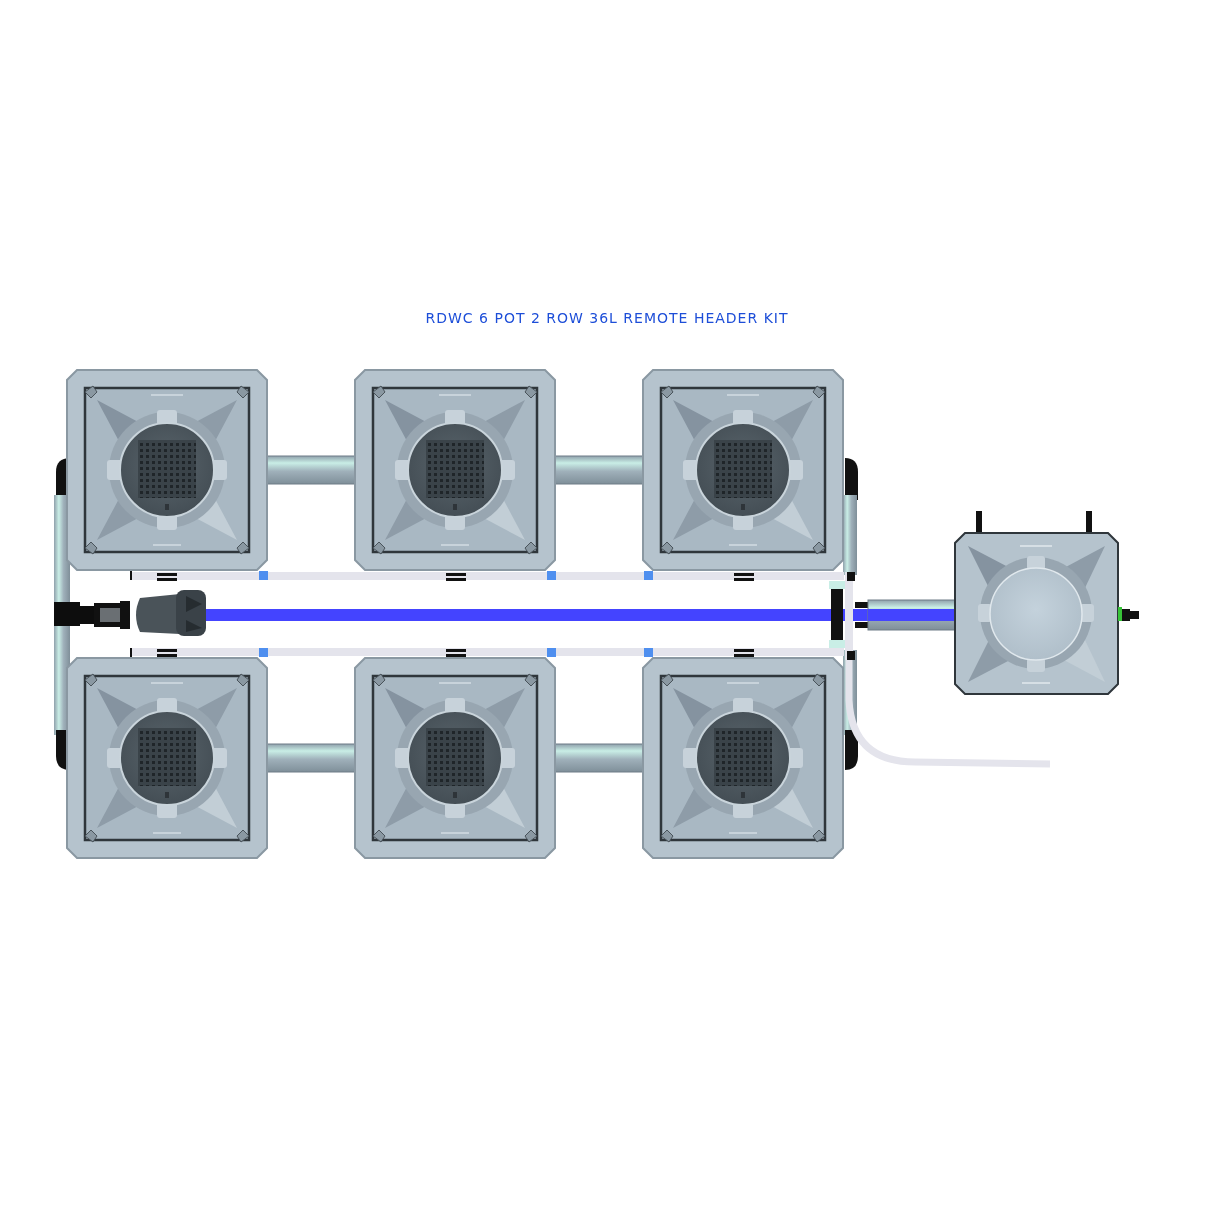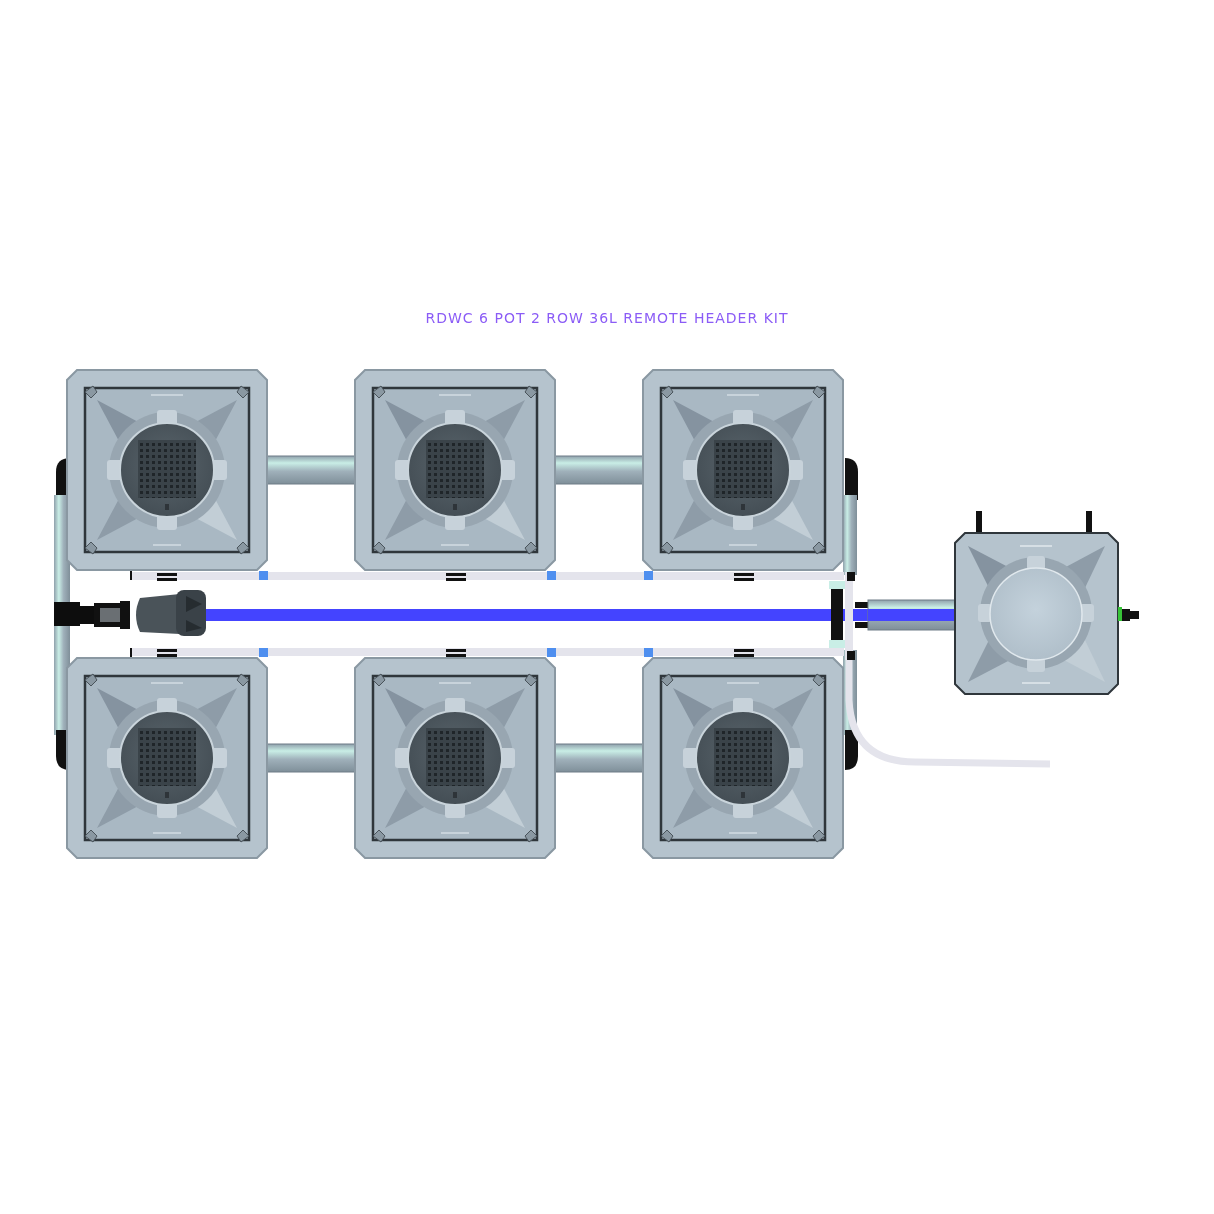--- a/index.html
+++ b/index.html
@@ -1,20 +1,20 @@
 <!DOCTYPE html>
 <html><head>
 <meta charset="utf-8">
 <style>
   html, body { margin:0; padding:0; background:#ffffff; }
   body { width:1214px; height:1214px; position:relative; overflow:hidden; font-family:"DejaVu Sans", sans-serif; }
   .title {
     position:absolute; left:0; width:1214px; top:310px; text-align:center;
     font-family:"DejaVu Sans", sans-serif; font-size:14px; letter-spacing:1px;
-    color:#8b5cf6; font-weight:normal;
+    color:#1d4ed8; font-weight:normal;
   }
   svg.diagram { position:absolute; left:0; top:0; }
 </style>
 </head>
 <body>
 
 <div class="title">RDWC 6 POT 2 ROW 36L REMOTE HEADER KIT</div>
 
 <svg class="diagram" width="1214" height="1214" viewBox="0 0 1214 1214">
   <defs>

